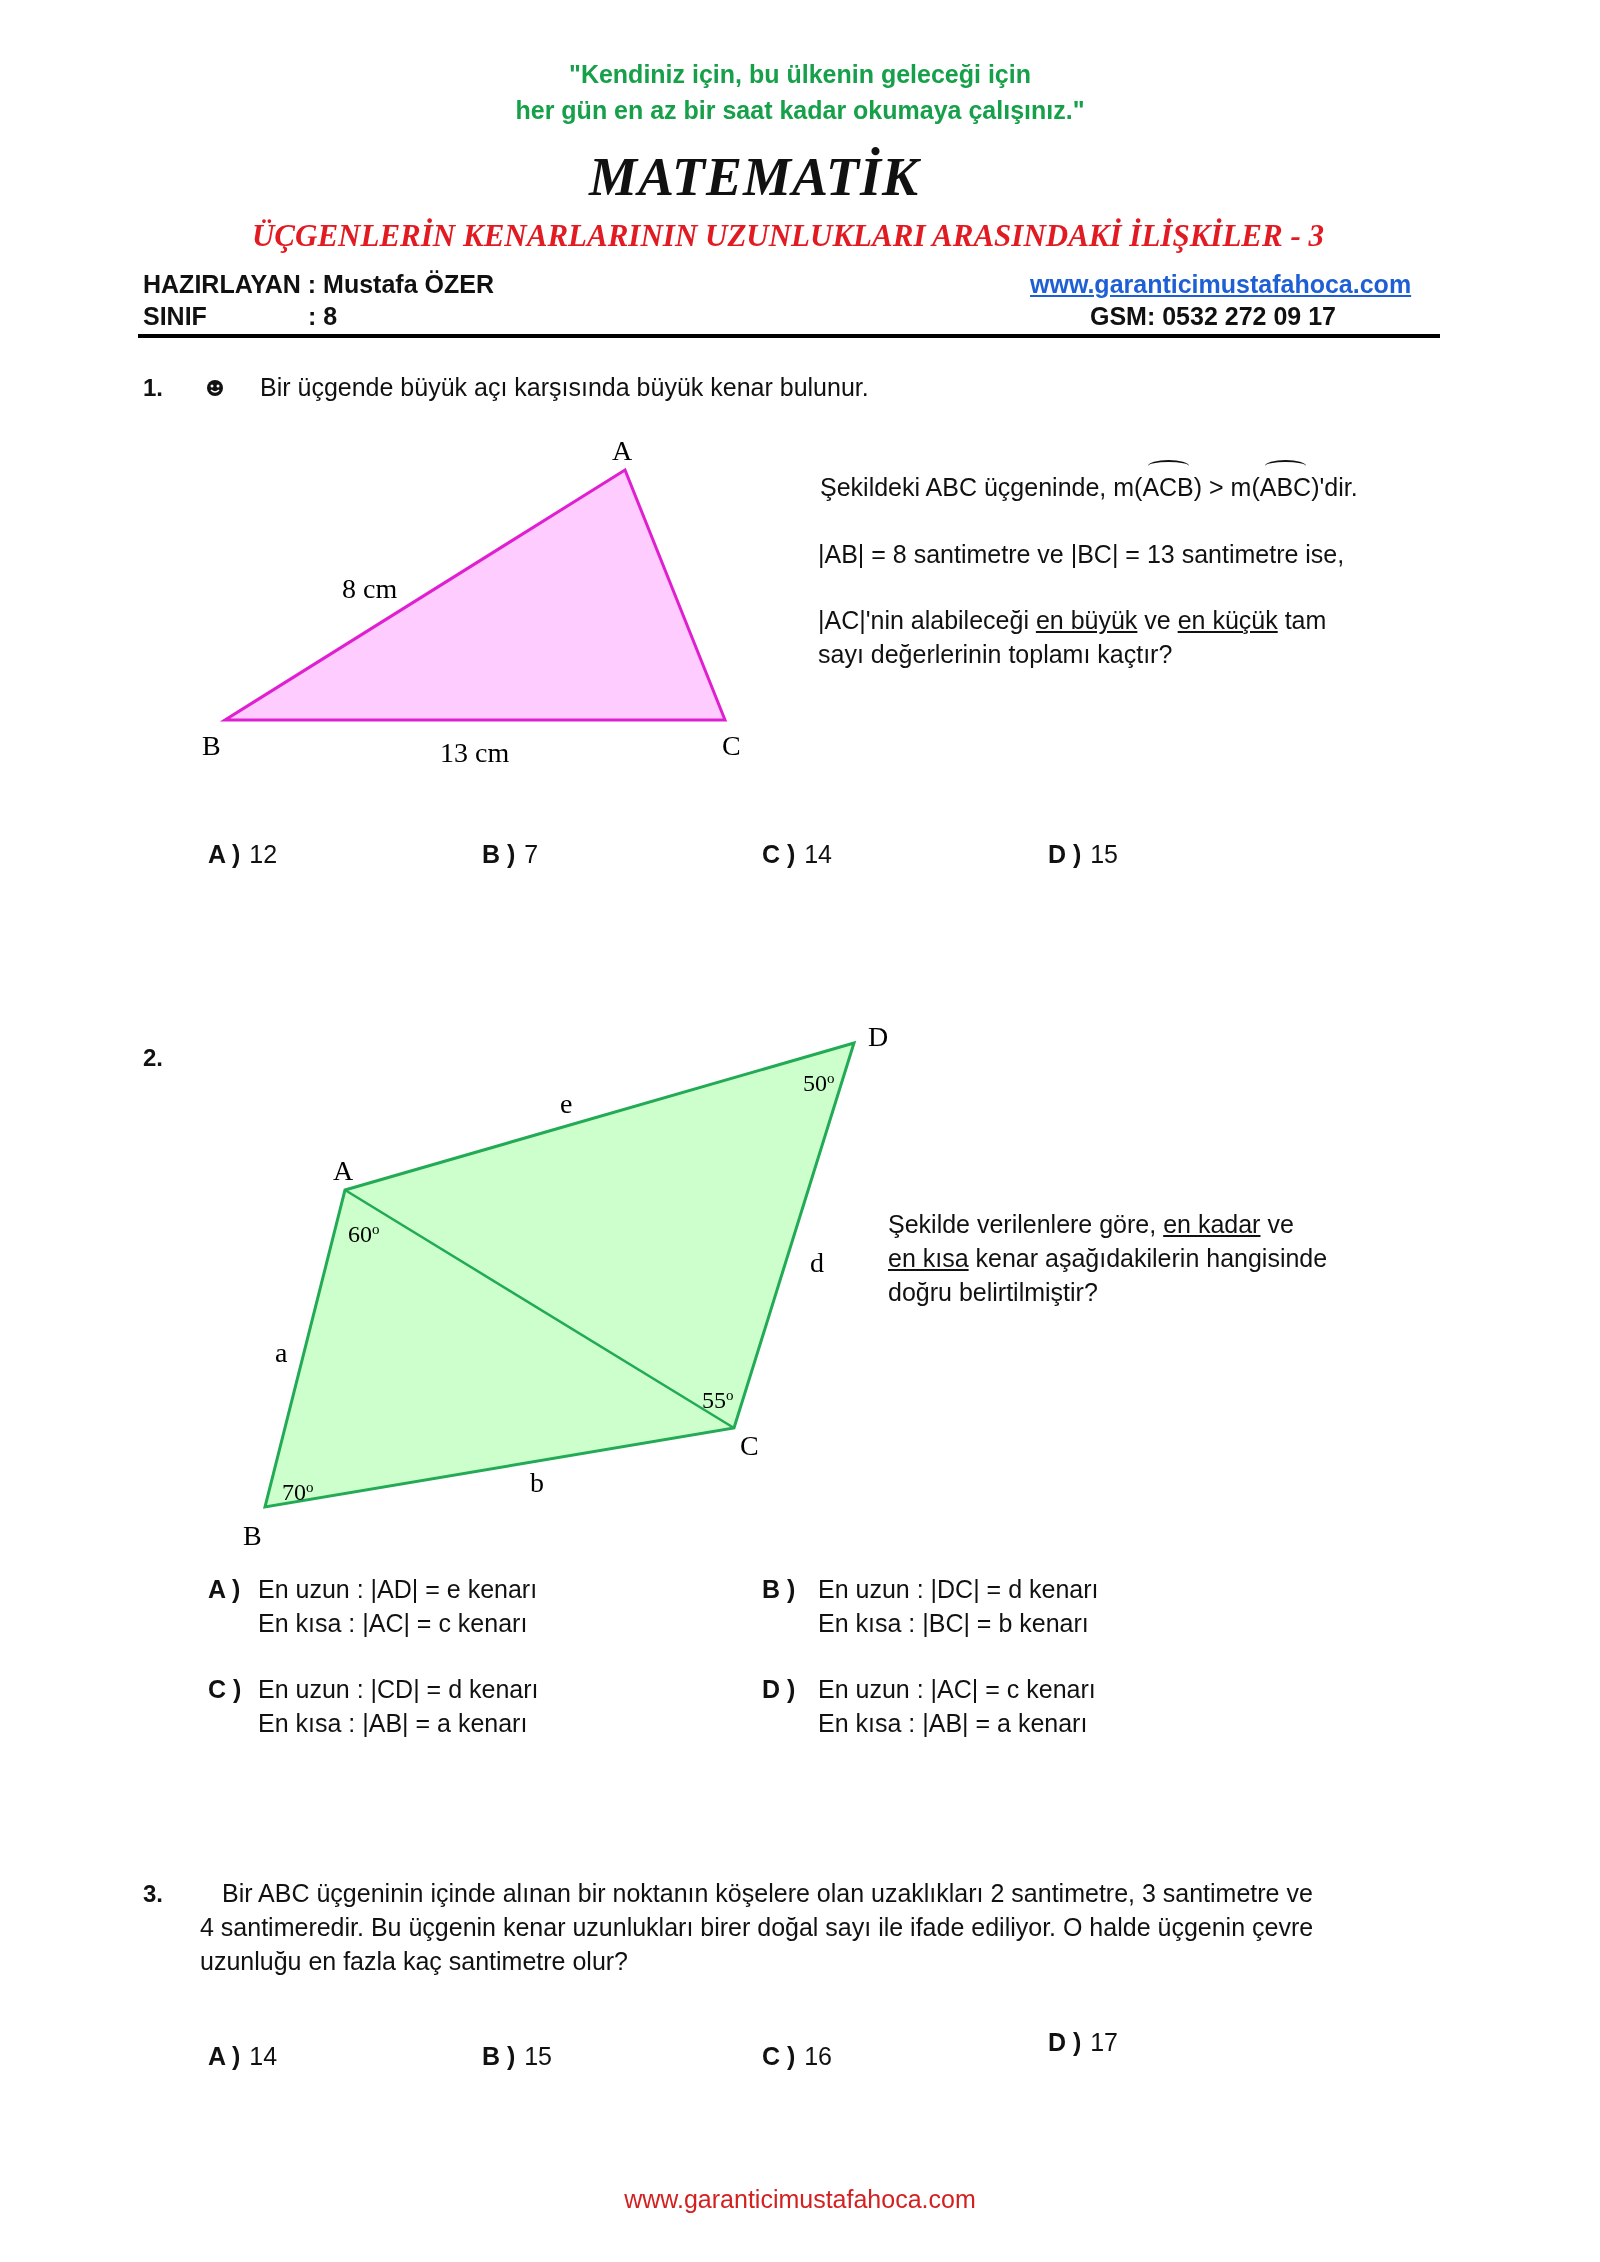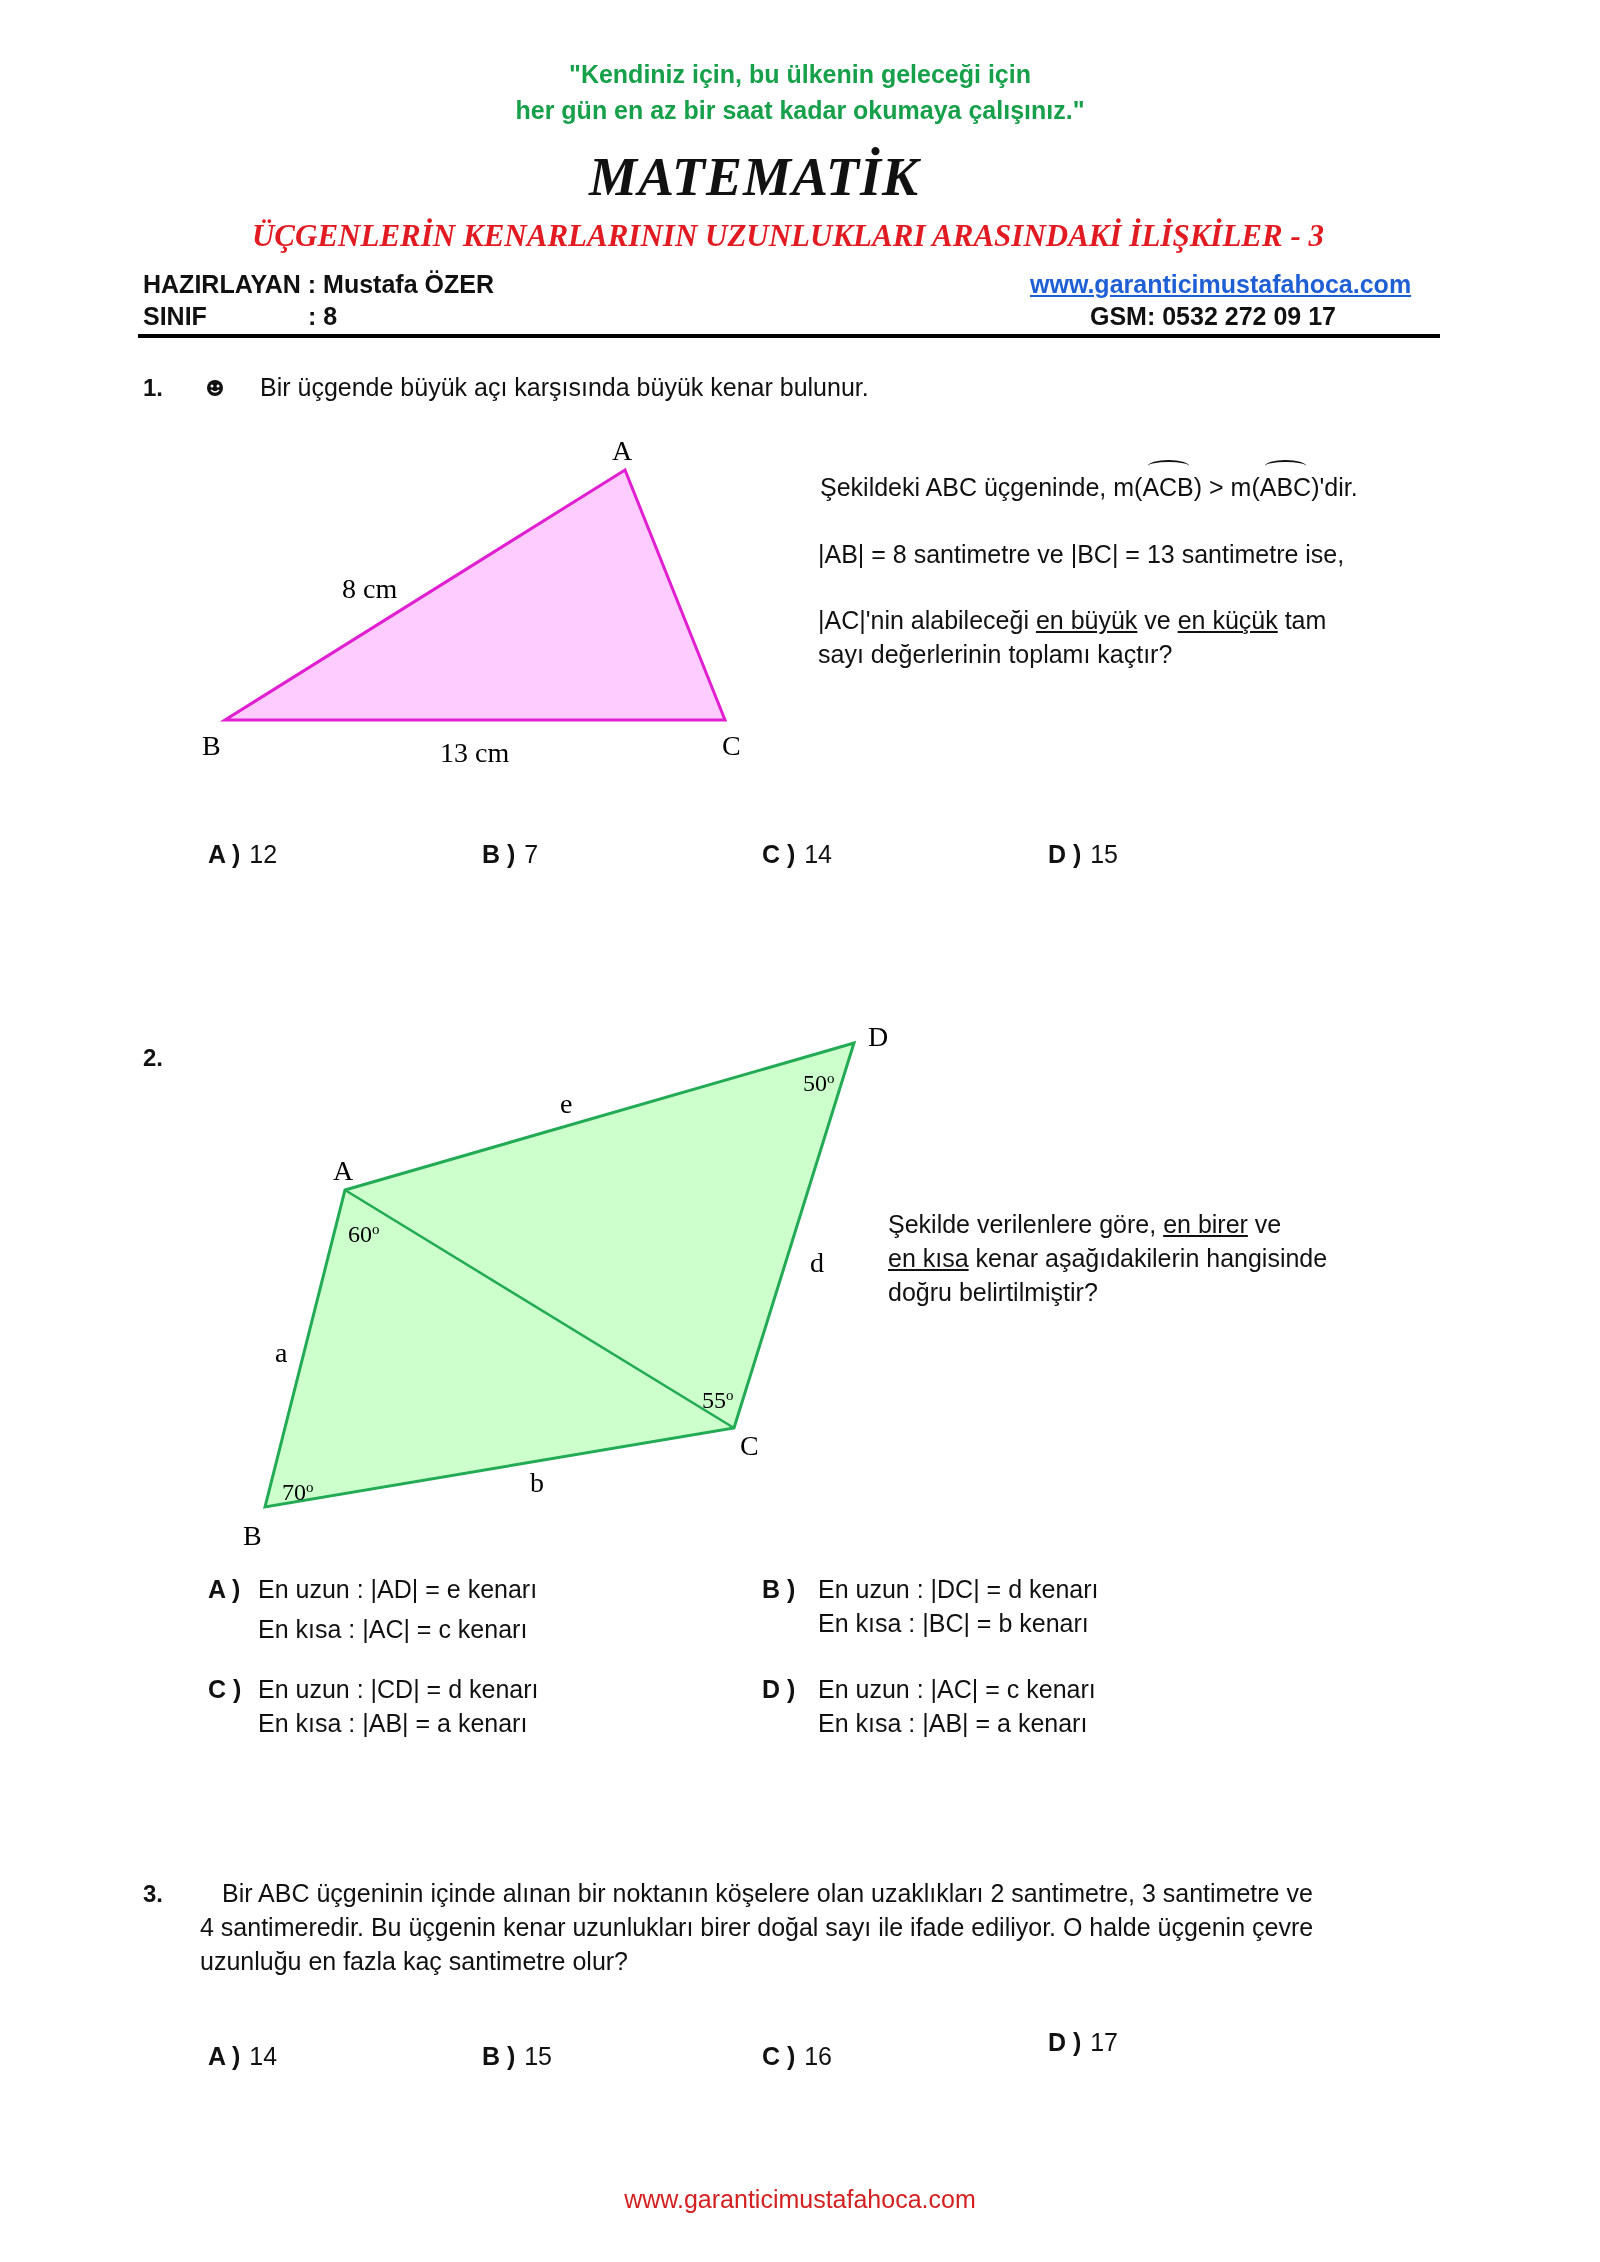--- a/index.html
+++ b/index.html
@@ -87,28 +87,28 @@
   <text x="55" y="352" font-size="28">a</text>
   <text x="310" y="482" font-size="28">b</text>
   <text x="590" y="262" font-size="28">d</text>
   <text x="340" y="103" font-size="28">e</text>
   <text x="128" y="232" font-size="24"><tspan>60</tspan><tspan dy="-8" font-size="15">o</tspan></text>
   <text x="62" y="490" font-size="24"><tspan>70</tspan><tspan dy="-8" font-size="15">o</tspan></text>
   <text x="482" y="398" font-size="24"><tspan>55</tspan><tspan dy="-8" font-size="15">o</tspan></text>
   <text x="583" y="81" font-size="24"><tspan>50</tspan><tspan dy="-8" font-size="15">o</tspan></text>
 </svg>
 
-<div class="abs txt" style="left:888px; top:1207px;"><span>Şekilde verilenlere göre, </span><span class="u">en birer</span><span> ve</span></div>
+<div class="abs txt" style="left:888px; top:1207px;"><span>Şekilde verilenlere göre, </span><span class="u">en kadar</span><span> ve</span></div>
 <div class="abs txt" style="left:888px; top:1241px;"><span class="u">en kısa</span><span> kenar aşağıdakilerin hangisinde</span></div>
 <div class="abs txt" style="left:888px; top:1275px;">doğru belirtilmiştir?</div>
 
 <div class="abs" style="left:208px; top:1575px;">
   <span class="opt-letter">A )</span>
   <span class="abs opt-val" style="left:50px; top:0; white-space:nowrap;">En uzun : |AD| = e kenarı</span>
-  <span class="abs opt-val" style="left:50px; top:40px; white-space:nowrap;text-align:center;">En kısa : |AC| = c kenarı</span>
+  <span class="abs opt-val" style="left:50px; top:34px; white-space:nowrap;text-align:center;">En kısa : |AC| = c kenarı</span>
 </div>
 <div class="abs" style="left:762px; top:1575px;">
   <span class="opt-letter">B )</span>
   <span class="abs opt-val" style="left:56px; top:0; white-space:nowrap;">En uzun : |DC| = d kenarı</span>
   <span class="abs opt-val" style="left:56px; top:34px; white-space:nowrap;">En kısa : |BC| = b kenarı</span>
 </div>
 <div class="abs" style="left:208px; top:1675px;">
   <span class="opt-letter">C )</span>
   <span class="abs opt-val" style="left:50px; top:0; white-space:nowrap;">En uzun : |CD| = d kenarı</span>
   <span class="abs opt-val" style="left:50px; top:34px; white-space:nowrap;">En kısa : |AB| = a kenarı</span>

